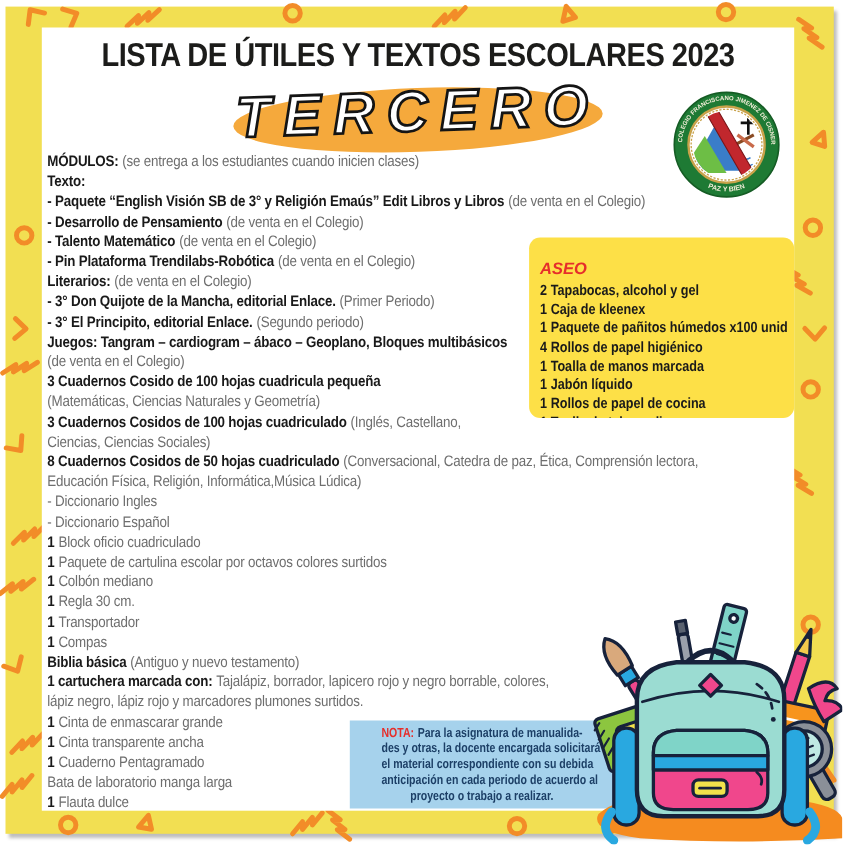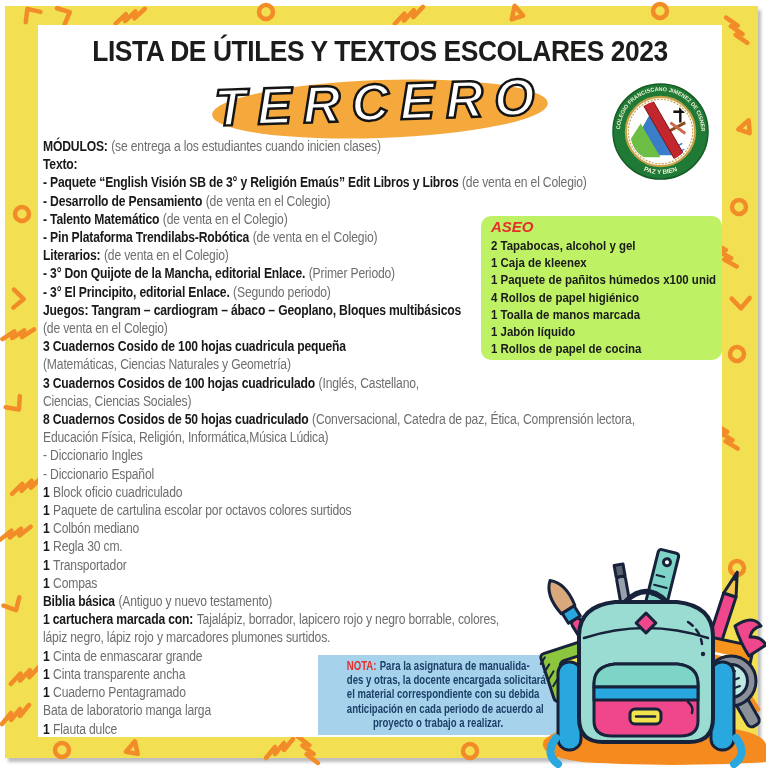--- a/index.html
+++ b/index.html
@@ -19,22 +19,22 @@
          font-size:52px;font-weight:700;font-style:italic;letter-spacing:11px;color:#ffffff;
          -webkit-text-stroke:2.5px #141414;transform:rotate(-2deg);white-space:nowrap;}
   .logo{position:absolute;left:611px;top:82px;width:99px;height:99px;}
 
   .main-list{position:absolute;left:43px;top:138px;transform:scaleX(.88);transform-origin:0 0;
              font-size:13.8px;line-height:18.2px;white-space:nowrap;letter-spacing:-0.2px;}
   .main-list .b{font-weight:700;color:#191919;}
   .main-list .b:not(:empty){margin-right:4px;}
   .main-list .h{font-weight:400;color:#6e6e6e;}
 
-  .aseo-box{position:absolute;left:481px;top:216px;width:241px;height:144px;background:#bef264;
-            border-radius:10px;padding:2px 10px;box-sizing:border-box;overflow:hidden;}
+  .aseo-box{position:absolute;left:481px;top:216px;width:241px;height:164px;background:#fde047;
+            border-radius:10px;padding:20px 10px;box-sizing:border-box;overflow:hidden;}
   .aseo-title{font-size:15px;font-weight:700;color:#E62E2B;font-style:italic;margin-bottom:2px;}
   .aseo-items{transform:scaleX(.85);transform-origin:0 0;}
   .aseo-item{font-size:13.5px;font-weight:700;color:#1a1a1a;line-height:17.2px;white-space:nowrap;}
 
   .nota-box{position:absolute;left:318px;top:655px;width:240px;height:80px;background:#A6D2EC;
             padding:4px 6px;box-sizing:border-box;text-align:center;overflow:hidden;}
   .nota-inner{transform:scaleX(.8);transform-origin:50% 0;}
   .nota-line{font-size:12px;font-weight:700;color:#1C3F66;line-height:14.2px;white-space:nowrap;}
   .nota-label{color:#E62E2B;margin-right:4px;}
 

